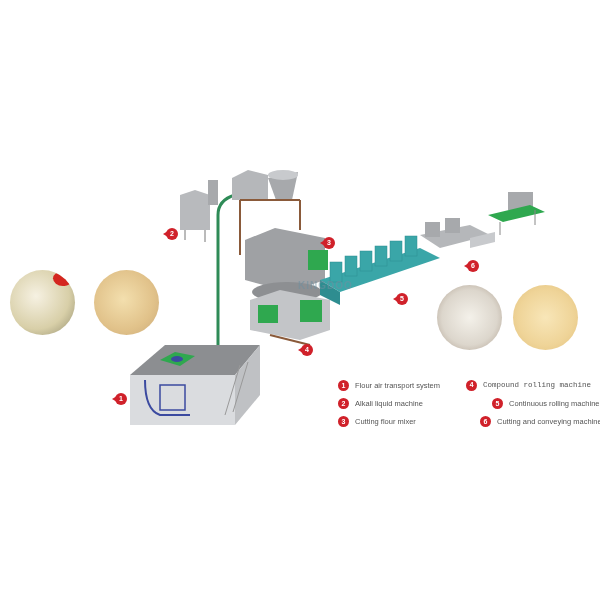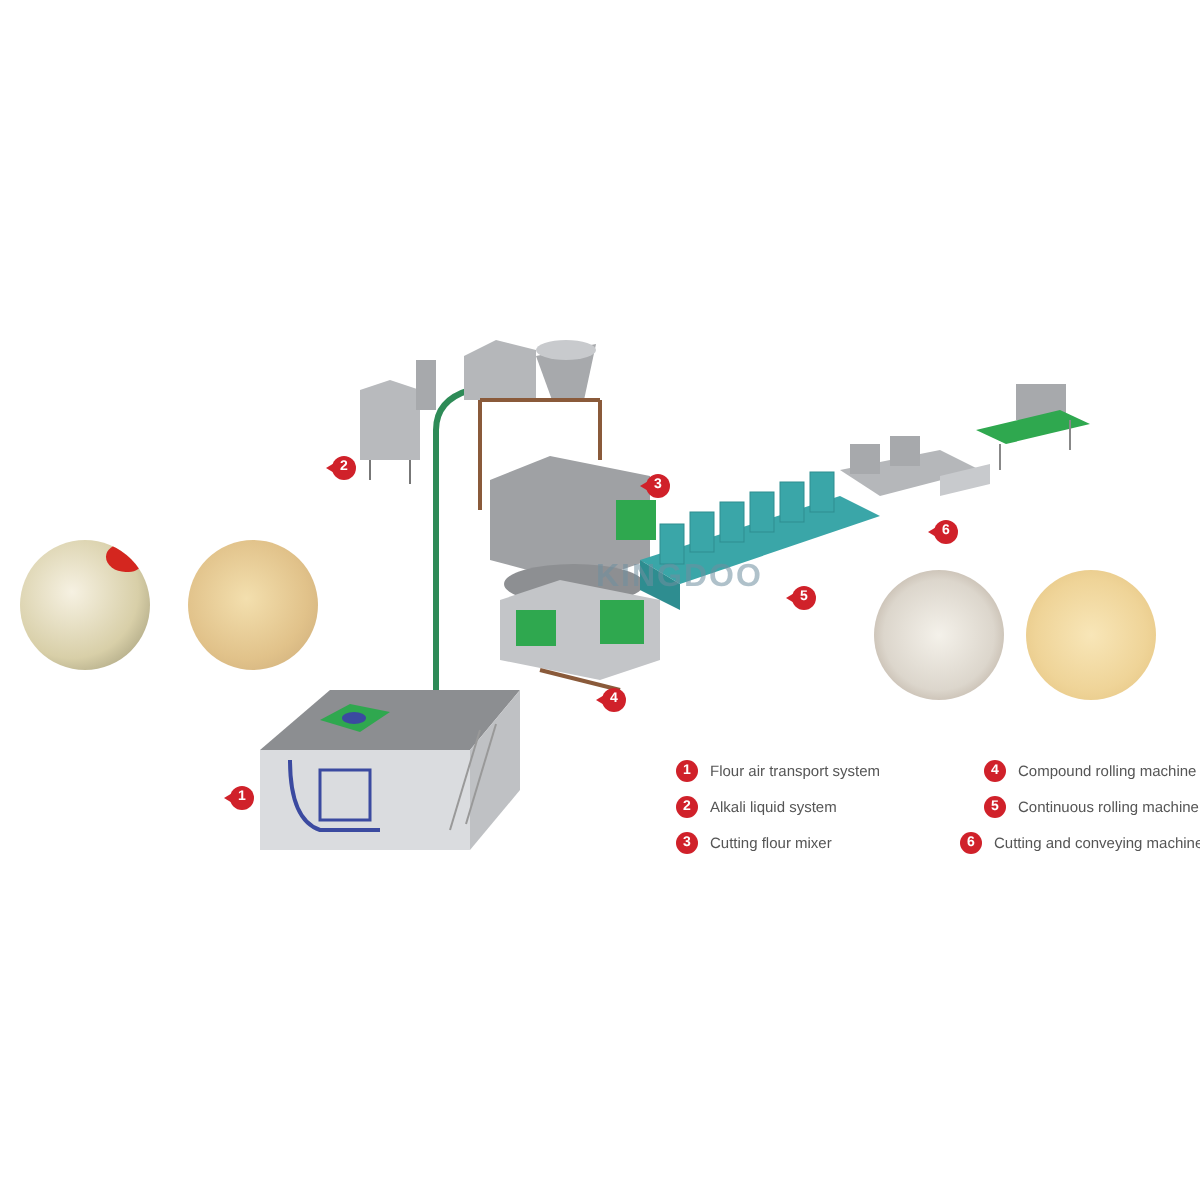--- a/index.html
+++ b/index.html
@@ -5,21 +5,21 @@
   html, body { margin:0; padding:0; background:#ffffff; }
   body { width:600px; height:600px; position:relative; overflow:hidden; font-family:"Liberation Sans", sans-serif; }
   .abs { position:absolute; }
   .marker { position:absolute; width:12px; height:12px; border-radius:50%; background:#d0212a; color:#fff; font-size:7px; font-weight:bold; text-align:center; line-height:12px; }
   .marker::after { content:""; position:absolute; left:-3px; top:3px; border-right:5px solid #d0212a; border-top:3px solid transparent; border-bottom:3px solid transparent; }
   .legend { position:absolute; left:338px; top:378px; width:262px; }
   .leg-item { position:absolute; display:flex; align-items:center; height:14px; }
   .leg-num { width:11px; height:11px; border-radius:50%; background:#d0212a; color:#fff; font-size:7px; font-weight:bold; text-align:center; line-height:11px; margin-right:6px; flex:none; }
   .leg-text { font-size:7.5px; color:#555; white-space:nowrap; }
   .photo { position:absolute; border-radius:50%; overflow:hidden; }
-  .watermark { position:absolute; font-size:16px; color:#6f8fa0; opacity:0.55; letter-spacing:1px; font-weight:bold; }
+  .watermark { position:absolute; font-size:10px; color:#6f8fa0; opacity:0.55; letter-spacing:1px; font-weight:bold; }
 </style>
 </head>
 <body>
 
 <div class="photo" style="left:10px;top:270px;width:65px;height:65px;background:radial-gradient(circle at 40% 40%,#f6f1e2,#d8cfa8 60%,#8f8a6a 100%);">
   <div class="abs" style="right:4px;top:2px;width:18px;height:14px;background:#d4261f;border-radius:50% 50% 40% 60%;"></div>
 </div>
 <div class="photo" style="left:94px;top:270px;width:65px;height:65px;background:radial-gradient(circle at 45% 45%,#f3dfae,#e1c28a 60%,#c9a877 100%);"></div>
 
 <div class="photo" style="left:437px;top:285px;width:65px;height:65px;background:radial-gradient(circle at 50% 50%,#f4f1ea,#dcd6cc 60%,#a89888 100%);"></div>
@@ -106,27 +106,27 @@
 <div class="marker" style="left:396px;top:293px;">5</div>
 <div class="marker" style="left:467px;top:260px;">6</div>
 
 <div class="legend">
   <div class="leg-item" style="left:0;top:0;">
     <span class="leg-num">1</span>
     <span class="leg-text">Flour air transport system</span>
   </div>
   <div class="leg-item" style="left:0;top:18px;">
     <span class="leg-num">2</span>
-    <span class="leg-text">Alkali liquid system</span>
+    <span class="leg-text">Alkali liquid machine</span>
   </div>
   <div class="leg-item" style="left:0;top:36px;">
     <span class="leg-num">3</span>
     <span class="leg-text">Cutting flour mixer</span>
   </div>
-  <div class="leg-item" style="left:154px;top:0;">
+  <div class="leg-item" style="left:128px;top:0;font-family:Liberation Mono, monospace;">
     <span class="leg-num">4</span>
     <span class="leg-text">Compound rolling machine</span>
   </div>
   <div class="leg-item" style="left:154px;top:18px;">
     <span class="leg-num">5</span>
     <span class="leg-text">Continuous rolling machine</span>
   </div>
   <div class="leg-item" style="left:142px;top:36px;">
     <span class="leg-num">6</span>
     <span class="leg-text">Cutting and conveying machine</span>

